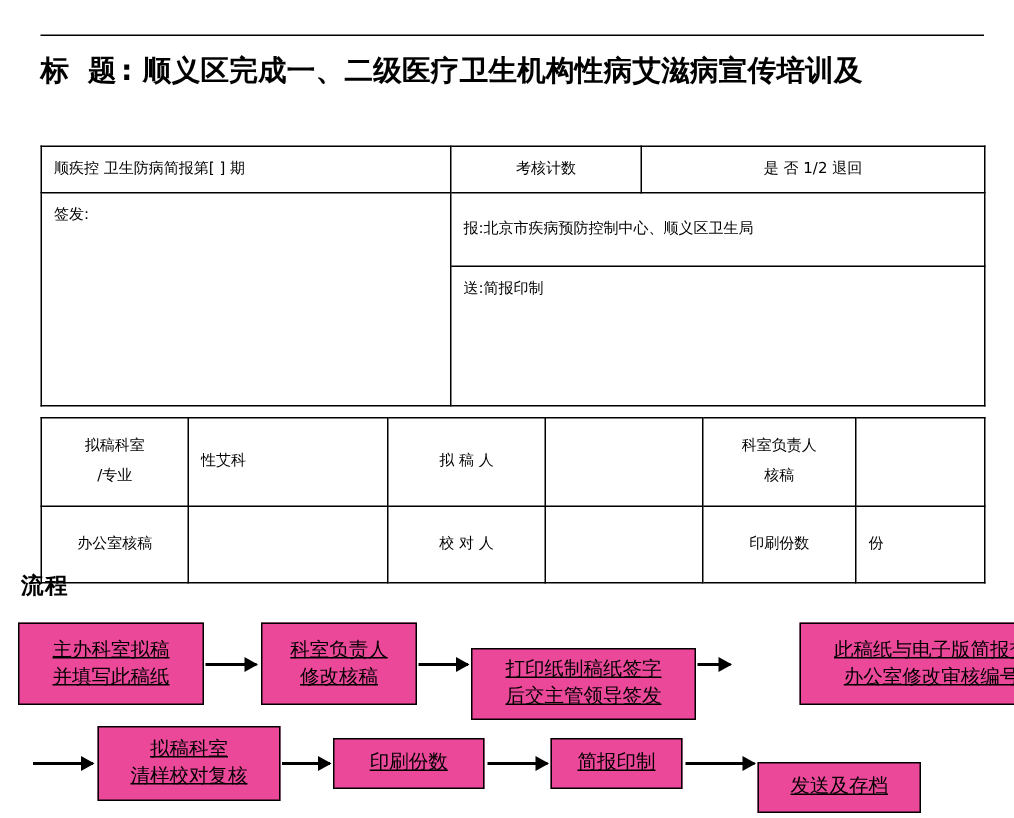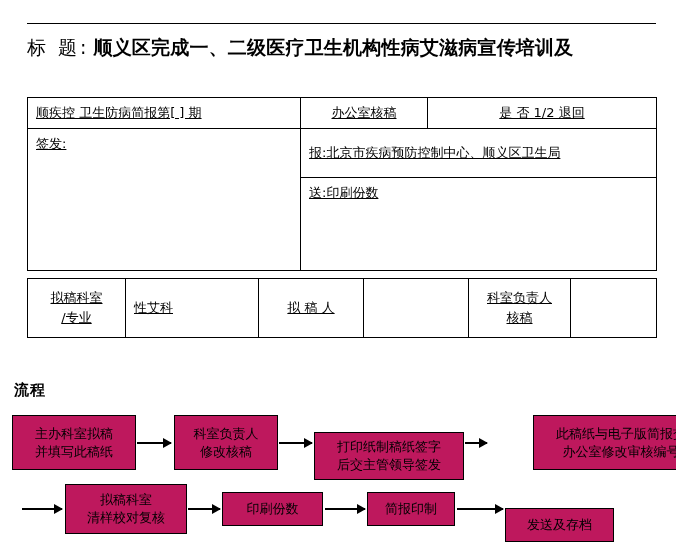--- a/index.html
+++ b/index.html
@@ -26,39 +26,38 @@
     padding-top: 6px;
   }
   .title-line {
     font-size: 19px;
     font-weight: bold;
     line-height: 35px;
     white-space: nowrap;
     letter-spacing: 0.2px;
   }
   .title-label {
-    font-weight: normal;
+    font-weight: bold;
     letter-spacing: 3px;
     margin-right: 4px;
   }
 
   
   .form-table {
     position: absolute;
     border-collapse: collapse;
     table-layout: fixed;
     font-size: 13px;
   }
   .form-table td {
     border: 1.3px solid #000;
     padding: 5px 8px;
     vertical-align: top;
-    font-size: 13px;
+    font-size: 10px;
     line-height: 20px;
-    text-decoration: underline;
   }
   .form-table td.ctr { text-align: center; vertical-align: middle; }
   .form-table td.mid { vertical-align: middle; }
 
   #table-upper { left: 27px; top: 97px; width: 629px; }
   #table-lower { left: 27px; top: 278px; width: 629px; }
 
   
   #flow-heading {
     position: absolute;
@@ -72,21 +71,22 @@
   .flow-box {
     position: absolute;
     border: 1.6px solid #000;
     box-sizing: border-box;
     display: flex;
     align-items: center;
     justify-content: center;
     text-align: center;
     font-size: 13px;
     line-height: 18px;
-    background: #be185d;
+    background: #ec4899;
+    text-decoration: underline;
   }
   .flow-box span { display: block; white-space: pre-line; }
 
   .arrow {
     position: absolute;
     height: 2px;
     background: #000;
   }
   .arrow::after {
     content: "";
@@ -110,31 +110,31 @@
 
 <table class="form-table" id="table-upper">
   <colgroup>
     <col style="width:273px">
     <col style="width:127px">
     <col style="width:229px">
   </colgroup>
   <tbody>
     <tr>
       <td class="mid">顺疾控  卫生防病简报第[    ]    期</td>
-      <td class="ctr">办公室核稿</td>
+      <td class="ctr">考核计数</td>
       <td class="ctr">是    否    1/2    退回</td>
     </tr>
     <tr>
       <td rowspan="2" style="height:120px">
         <span>签发:</span>
       </td>
       <td colspan="2" style="height:38px" class="mid">报:北京市疾病预防控制中心、顺义区卫生局</td>
     </tr>
     <tr>
-      <td colspan="2" style="height:82px">送:印刷份数</td>
+      <td colspan="2" style="height:82px">送:简报印制</td>
     </tr>
   </tbody>
 </table>
 
 <table class="form-table" id="table-lower">
   <colgroup>
     <col style="width:98px">
     <col style="width:133px">
     <col style="width:105px">
     <col style="width:105px">
@@ -145,20 +145,28 @@
     <tr>
       <td class="ctr" style="height:48px"><span style="white-space:pre-line">拟稿科室
 /专业</span></td>
       <td class="mid">性艾科</td>
       <td class="ctr">拟  稿  人</td>
       <td class="mid"></td>
       <td class="ctr"><span style="white-space:pre-line">科室负责人
 核稿</span></td>
       <td class="mid"></td>
     </tr>
+    <tr>
+      <td class="ctr" style="height:40px">办公室核稿</td>
+      <td class="mid"></td>
+      <td class="ctr">校  对  人</td>
+      <td class="mid"></td>
+      <td class="ctr">印刷份数</td>
+      <td class="mid">份</td>
+    </tr>
   </tbody>
 </table>
 
 <div id="flow-heading">流程</div>
 
 <div class="flow-box" style="left:12px; top:415px; width:124px; height:55px;">
   <span>主办科室拟稿
 并填写此稿纸</span>
 </div>
 <div class="arrow" style="left:137px; top:442px; width:34px;"></div>

